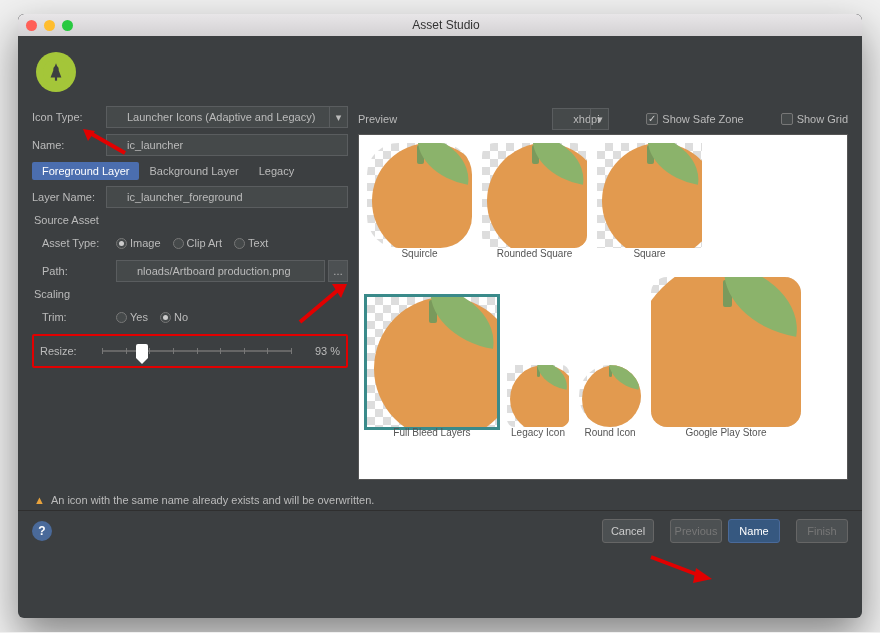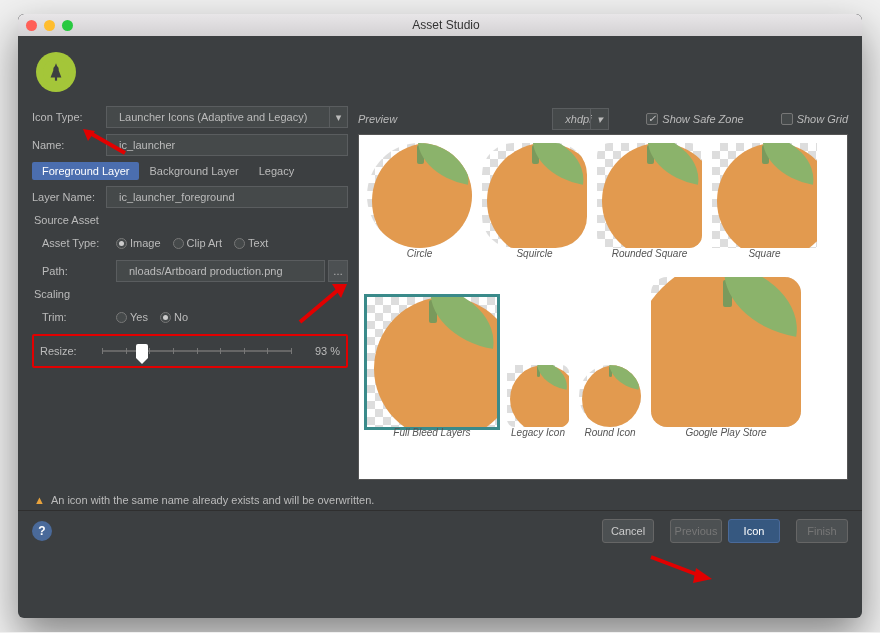--- a/index.html
+++ b/index.html
@@ -10,24 +10,24 @@
   .dot { width:11px; height:11px; border-radius:50%; }
   .dot.red{background:#ff5f57;} .dot.yel{background:#ffbd2e;} .dot.grn{background:#28c940;}
   .titlebar .title { position:absolute; left:12px; right:0; text-align:center; color:#333; font-size:12px; }
   .header { display:flex; align-items:center; padding: 16px 18px 10px 18px; gap:14px;}
   .logo { width:40px; height:40px; border-radius:50%; background:#a4c639; position:relative; display:flex; align-items:center; justify-content:center;}
   .logo svg { width:26px; height:26px; }
   .header-text h1 { color:#eee; font-size:20px; font-weight:400;}
   .header-text div { color:#aaa; font-size:11px; margin-top:1px;}
   .body { display:flex; padding: 4px 14px 6px 14px; gap:10px;justify-content:center; }
   .left { width:316px; flex:none; position:relative;}
-  .right { flex:1;font-style:italic; }
+  .right { flex:1; }
   .row { display:flex; align-items:center; margin-bottom:6px; min-height:22px; }
   .row > label { width:74px; color:#bbb; font-size:11px; flex:none;}
-  .combo, .field { flex:1; height:22px; background:#45494a; border:1px solid #5a5d5f; color:#bbb; font-size:11px; padding:0 12px; display:flex; align-items:center;}
+  .combo, .field { flex:1; height:22px; background:#45494a; border:1px solid #5a5d5f; color:#bbb; font-size:11px; padding:0 20px; display:flex; align-items:center;}
   .combo { position:relative; }
   .combo .chev { position:absolute; right:0; top:0; height:100%; width:18px; border-left:1px solid #5a5d5f; display:flex; align-items:center; justify-content:center;}
   .tabs { display:flex; margin:4px 0 6px 0;}
   .tab { padding:3px 10px; color:#bbb; font-size:11px; cursor:pointer;}
   .tab.active { background:#4b6eaf; color:#fff; border-radius:2px;}
   .section-title { color:#bbb; font-size:11px; margin:6px 0 6px 0; padding-left:2px;}
   .indent { padding-left:10px;}
   .radio-group { display:flex; gap:12px; align-items:center;}
   .radio { width:11px; height:11px; border-radius:50%; border:1px solid #777; display:inline-flex; align-items:center; justify-content:center; margin-right:3px; background:#45494a;}
   .radio.sel::after{content:""; width:5px; height:5px; background:#ccc; border-radius:50%;}
@@ -227,29 +227,20 @@
           </span>
         <span class="chk-lbl">
             <span class="chk"></span>
             <span>Show Grid</span>
           </span>
       </div>
 
       <div class="preview-area">
         <div class="prow">
           <div class="pitem">
-            <div class="shape med circle checker">
-                <div class="orange">
-                  <div class="stem"></div>
-                  <div class="leaf"></div>
-                </div>
-              </div>
-            <span>Circle</span>
-          </div>
-          <div class="pitem">
             <div class="shape med squircle checker">
                 <div class="orange">
                   <div class="stem"></div>
                   <div class="leaf"></div>
                 </div>
               </div>
             <span>Squircle</span>
           </div>
           <div class="pitem">
             <div class="shape med rsq checker">
@@ -317,21 +308,21 @@
     <span class="tri">▲</span>
     <span>An icon with the same name already exists and will be overwritten.</span>
   </div>
   <div class="hr"></div>
 
   <div class="footer">
     <div class="help">?</div>
     <div class="spacer"></div>
     <button class="btn">Cancel</button>
     <button class="btn" disabled="">Previous</button>
-    <button class="btn primary">Icon</button>
+    <button class="btn primary">Name</button>
     <button class="btn" disabled="">Finish</button>
     <svg class="anno" style="right:146px;bottom:32px;" width="70" height="34">
         <path d="M5 5 L55 24" stroke="#e20000" stroke-width="4" fill="none"></path>
         <path d="M50 16 L66 27 L47 31 Z" fill="#e20000"></path>
       </svg>
   </div>
 
 </div>
 
 </body></html>

